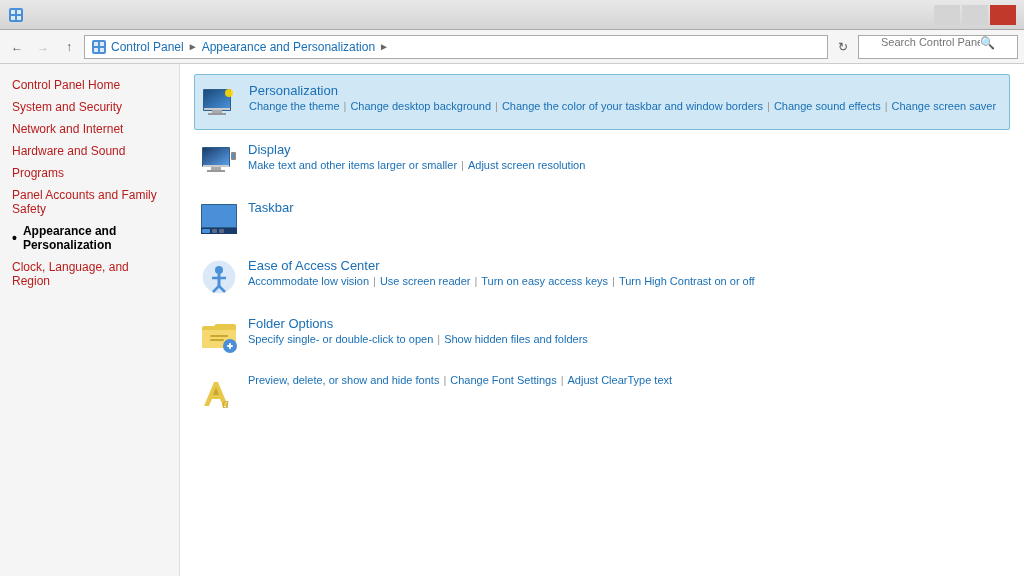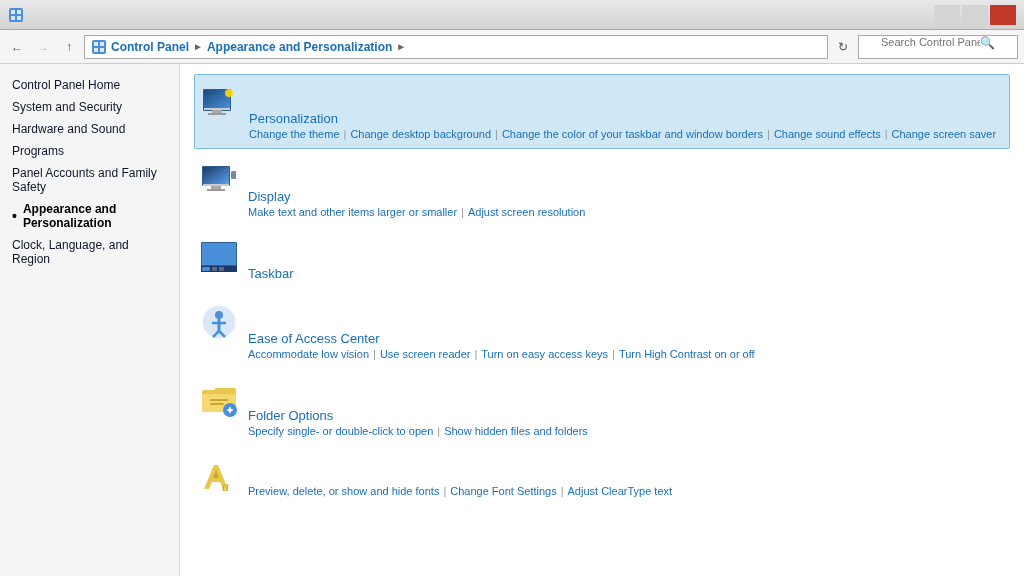--- a/index.html
+++ b/index.html
@@ -82,21 +82,20 @@
       flex: 1;
       height: 24px;
       border: 1px solid #aaa;
       background: white;
       display: flex;
       align-items: center;
       padding: 0 6px;
       font-size: 12px;
       color: #333;
       gap: 4px;
-      font-weight: bold;
     }
     .path-chevron { color: #666; font-size: 10px; }
     .path-segment { color: #1a6fb5; cursor: pointer; }
     .address-right {
       display: flex;
       align-items: center;
       gap: 4px;
     }
     .refresh-btn {
       width: 22px;
@@ -140,21 +139,21 @@
     .sidebar {
       width: 180px;
       background: #f5f5f5;
       border-right: 1px solid #ddd;
       padding: 10px 0;
       flex-shrink: 0;
     }
     .sidebar-item {
       padding: 4px 12px;
       font-size: 12px;
-      color: #0f172a;
+      color: #b91c1c;
       cursor: pointer;
       display: flex;
       align-items: center;
       gap: 4px;
     }
     .sidebar-item.active {
       color: #000;
       font-weight: bold;
     }
     .sidebar-item.active-bullet::before {
@@ -187,21 +186,21 @@
     }
     .section-icon {
       width: 38px;
       height: 38px;
       flex-shrink: 0;
       display: flex;
       align-items: center;
       justify-content: center;
     }
 
-    .section-text { flex: 1; margin-top: 28px; }
+    .section-text { flex: 1; }
     .section-title {
       font-size: 13px;
       color: #1a6fb5;
       font-weight: normal;
       cursor: pointer;
       margin-bottom: 2px;
     }
     .section-links {
       display: flex;
       flex-wrap: wrap;
@@ -265,20 +264,21 @@
       <span class="search-icon">🔍</span>
     </div>
   </div>
 </div>
 
 <div class="main-window">
 
   <div class="sidebar" id="sidebar-container">
       <div class="sidebar-item">Control Panel Home</div>
       <div class="sidebar-item">System and Security</div>
+      <div class="sidebar-item">Network and Internet</div>
       <div class="sidebar-item">Hardware and Sound</div>
       <div class="sidebar-item">Programs</div>
       <div class="sidebar-item">Panel Accounts and Family Safety</div>
       <div class="sidebar-item active active-bullet">Appearance and Personalization</div>
       <div class="sidebar-item">Clock, Language, and Region</div>
     </div>
 
   <div class="content" id="content-container">
       <div class="section-item highlighted">
         <div class="section-icon">

